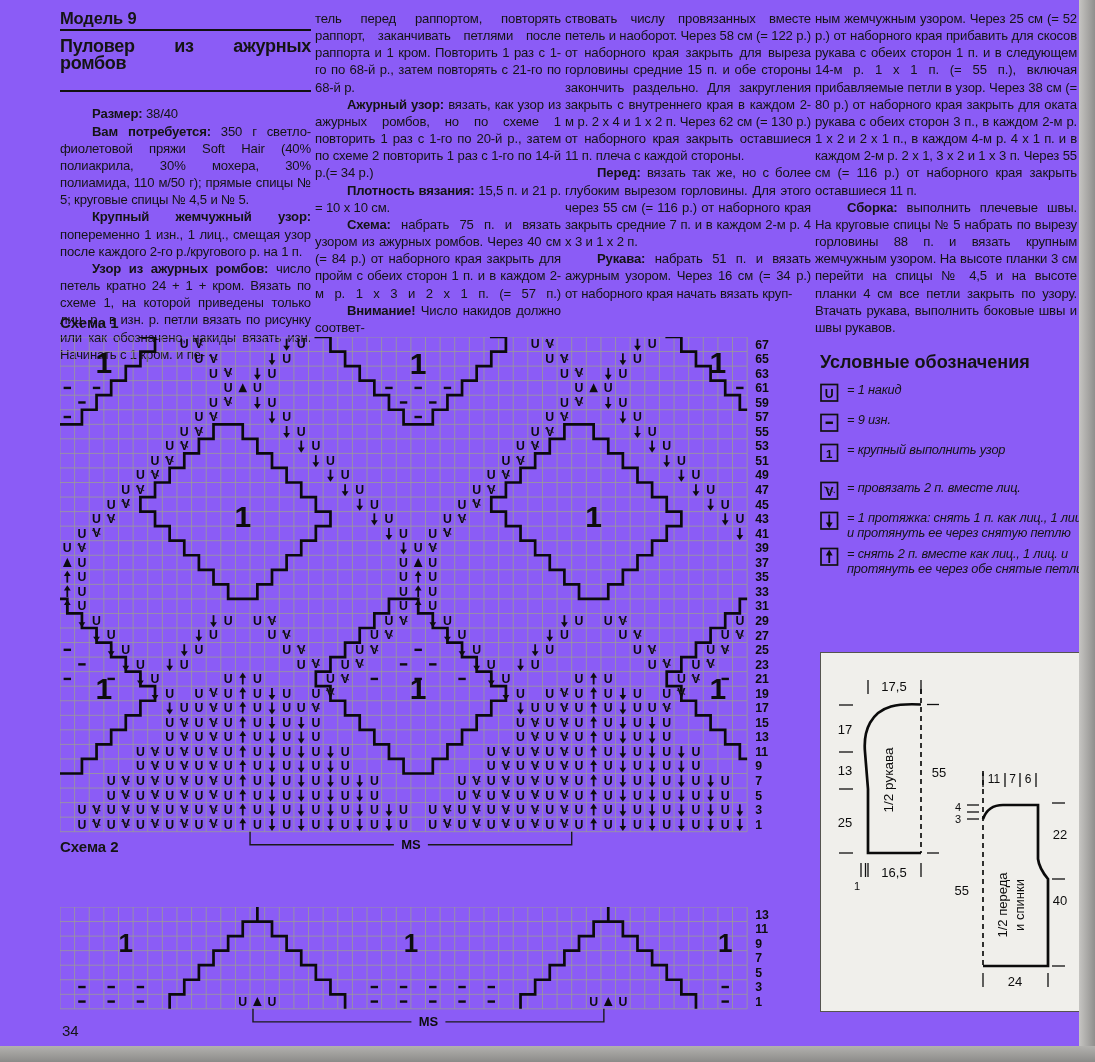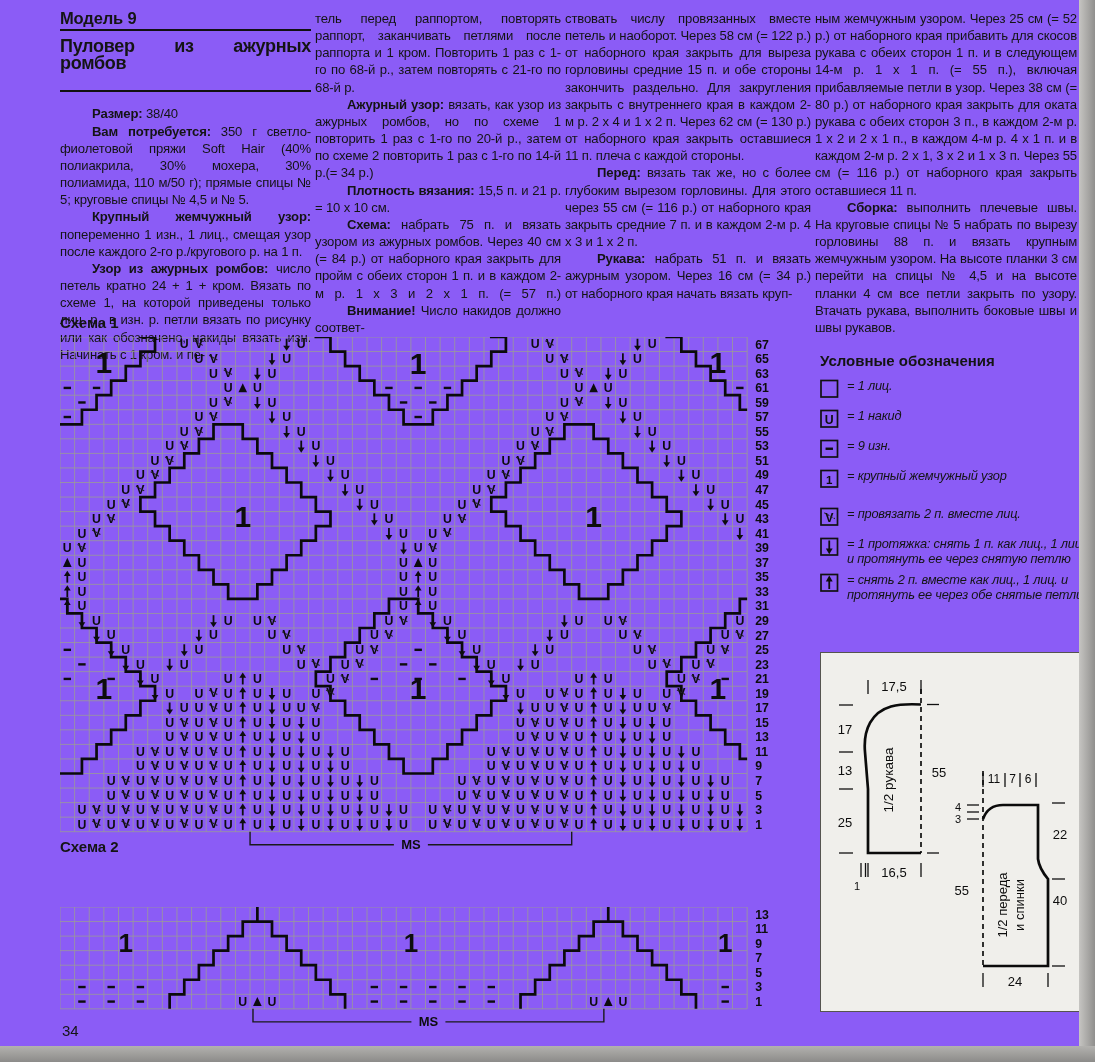--- a/index.html
+++ b/index.html
@@ -20,21 +20,21 @@
   .model{font-size:16.5px;font-weight:700;border-bottom:2.4px solid #111;
          padding-bottom:2px;margin-bottom:7px;}
   .title{font-size:18px;font-weight:700;border-bottom:2.4px solid #111;
          padding-bottom:18px;margin-bottom:13px;letter-spacing:-0.3px;}
   .schlabel{position:absolute;font-size:15px;font-weight:700;}
   #chart1-label{left:60px;top:314px;}
   #chart2-label{left:60px;top:838px;}
   #chart1{position:absolute;left:60px;top:337px;}
   #chart2{position:absolute;left:60px;top:907px;}
   #legend{position:absolute;left:820px;top:352px;width:268px;}
-  #legend-title{font-size:15px;font-weight:700;margin-bottom:9px;}
+  #legend-title{font-size:18px;font-weight:700;margin-bottom:9px;}
   .legend-item{display:flex;gap:7px;margin-bottom:5px;}
   .legend-item.gap{margin-top:13px;}
   .lsym{flex:0 0 20px;padding-top:1px;}
   .ltext{font-style:italic;font-size:12.8px;line-height:15.3px;letter-spacing:-0.2px;}
   #schem-box{position:absolute;left:820px;top:652px;width:259px;height:358px;
              border:1.3px solid #55544f;background:#f0efeb;}
   #page-number{position:absolute;left:62px;top:1022px;font-size:15px;}
 </style>
 </head>
 <body>
@@ -2123,26 +2123,20 @@
           <text x="368.424" y="119.35000000000001" font-size="13" font-weight="700" text-anchor="middle" fill="#0d0d0d" font-family="&quot;Liberation Sans&quot;,sans-serif">MS</text>
         </g>
       </svg></div>
 
   <div id="legend">
     <div id="legend-title">Условные обозначения</div>
     <div id="legend-items">
         <div class="legend-item">
           <div class="lsym"><svg width="20" height="20">
               <rect x="1" y="1.5" width="16.5" height="16.5" fill="none" stroke="#111" stroke-width="1.7"></rect>
-            </svg></div>
-          <div class="ltext">= 1 лиц.</div>
-        </div>
-        <div class="legend-item">
-          <div class="lsym"><svg width="20" height="20">
-              <rect x="1" y="1.5" width="16.5" height="16.5" fill="none" stroke="#111" stroke-width="1.7"></rect>
               <g>
                 <text x="9.25" y="14.9" font-size="12.3" font-weight="700" text-anchor="middle" fill="#0d0d0d" font-family="&quot;Liberation Sans&quot;,sans-serif">U</text>
               </g>
             </svg></div>
           <div class="ltext">= 1 накид</div>
         </div>
         <div class="legend-item">
           <div class="lsym"><svg width="20" height="20">
               <rect x="1" y="1.5" width="16.5" height="16.5" fill="none" stroke="#111" stroke-width="1.7"></rect>
               <g>
@@ -2151,21 +2145,21 @@
             </svg></div>
           <div class="ltext">= 9 изн.</div>
         </div>
         <div class="legend-item">
           <div class="lsym"><svg width="20" height="20">
               <rect x="1" y="1.5" width="16.5" height="16.5" fill="none" stroke="#111" stroke-width="1.7"></rect>
               <g>
                 <text x="9.25" y="14.5" font-size="11.5" font-weight="700" text-anchor="middle" fill="#0d0d0d" font-family="&quot;Liberation Sans&quot;,sans-serif">1</text>
               </g>
             </svg></div>
-          <div class="ltext">= крупный жемчужный узор</div>
+          <div class="ltext">= крупный выполнить узор</div>
         </div>
         <div class="legend-item gap">
           <div class="lsym"><svg width="20" height="20">
               <rect x="1" y="1.5" width="16.5" height="16.5" fill="none" stroke="#111" stroke-width="1.7"></rect>
               <g>
                 <text x="9.25" y="14.7" font-size="12.3" font-weight="700" text-anchor="middle" fill="#0d0d0d" font-family="&quot;Liberation Sans&quot;,sans-serif">V</text>
                 <line x1="4.300000000000001" y1="5.79" x2="14.86" y2="11.73" stroke="#222" stroke-width="1.1" stroke-dasharray="2.2,1.4"></line>
               </g>
             </svg></div>
           <div class="ltext">= провязать 2 п. вместе лиц.</div>

